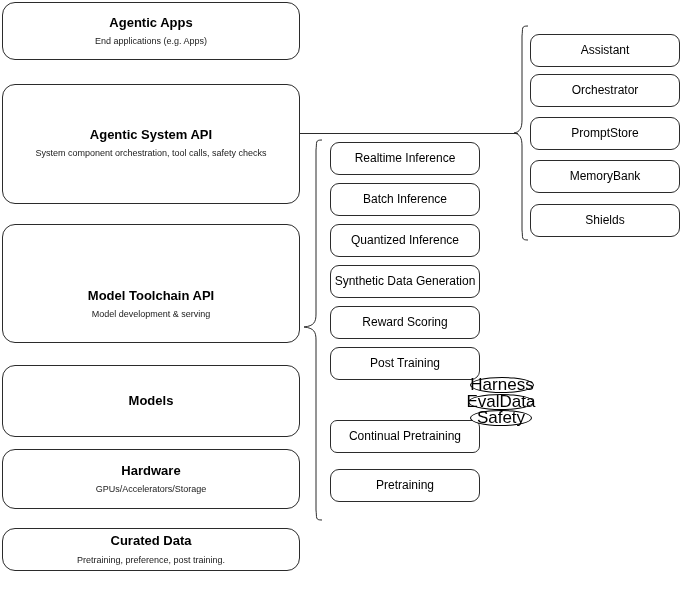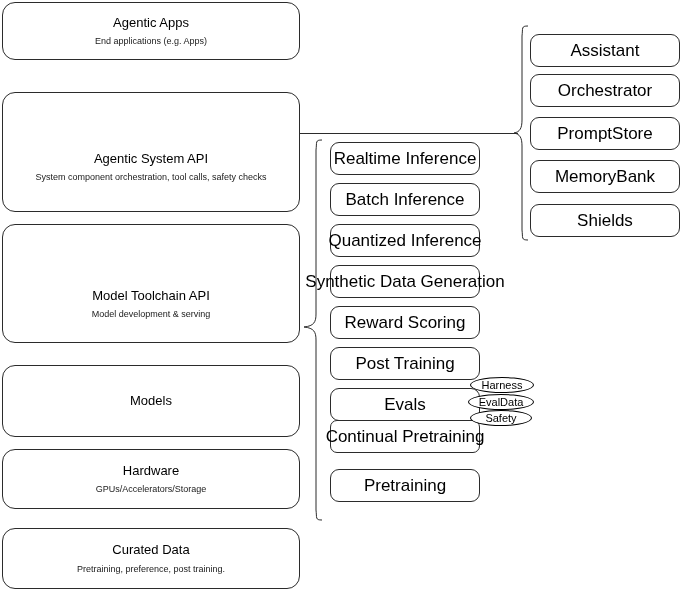--- a/index.html
+++ b/index.html
@@ -37,20 +37,21 @@
   
   .layer {
     left: 2px;
     width: 298px;
     border-radius: 13px;
   }
   .layer .title {
     font-size: 13px;
     color: #000;
     white-space: nowrap;
+    font-weight: bold;
   }
   .layer .subtitle {
     font-size: 9px;
     color: #1a1a1a;
     margin-top: 5px;
     white-space: nowrap;
   }
   
   .layer.tall {
     justify-content: flex-start;
@@ -59,38 +60,38 @@
     display: flex;
     flex-direction: column;
     align-items: center;
   }
 
   
   .chip {
     width: 150px;
     height: 33px;
     border-radius: 9px;
-    font-size: 17px;
+    font-size: 12px;
     white-space: nowrap;
   }
   .chip.mid  { left: 330px; }
   .chip.right{ left: 530px; }
 
   
   .badge {
     position: absolute;
     box-sizing: border-box;
     background: #ffffff;
     border: 1px solid #000000;
     border-radius: 50% / 50%;
     height: 16px;
     display: flex;
     align-items: center;
     justify-content: center;
-    font-size: 11px;
+    font-size: 17px;
     white-space: nowrap;
     color: #000;
   }
 
   
   .hline {
     position: absolute;
     height: 0;
     border-top: 1px solid #2b2b2b;
   }
@@ -109,21 +110,21 @@
 
 <div id="canvas">
 
   <div class="node layer" style="top:2px; height:58px;">
     <div class="textblock">
       <div class="title">Agentic Apps</div>
       <div class="subtitle">End applications (e.g. Apps)</div>
     </div>
   </div>
 
-  <div class="node layer tall" style="top:92px; height:120px; padding-top:58px;">
+  <div class="node layer tall" style="top:84px; height:120px; padding-top:42px;">
     <div class="textblock">
       <div class="title">Agentic System API</div>
       <div class="subtitle">System component orchestration, tool calls, safety checks</div>
     </div>
   </div>
 
   <div class="node layer tall" style="top:224px; height:119px; padding-top:63px;">
     <div class="textblock">
       <div class="title">Model Toolchain API</div>
       <div class="subtitle">Model development &amp; serving</div>
@@ -136,21 +137,21 @@
     </div>
   </div>
 
   <div class="node layer" style="top:449px; height:60px;">
     <div class="textblock">
       <div class="title">Hardware</div>
       <div class="subtitle">GPUs/Accelerators/Storage</div>
     </div>
   </div>
 
-  <div class="node layer" style="top:528px; height:61px;">
+  <div class="node layer" style="top:528px; height:43px;">
     <div class="textblock">
       <div class="title">Curated Data</div>
       <div class="subtitle">Pretraining, preference, post training.</div>
     </div>
   </div>
 
   <div class="hline" style="left:300px; top:133px; width:218px;"></div>
 
   <svg class="brace" style="left:512px; top:24px;" width="20" height="220" viewBox="0 0 20 220">
     <path d="M16 2 C 9 2, 11 4, 10 12 L10 96 C10 104, 8 108, 2 109 C8 110, 10 114, 10 122 L10 206 C11 214, 9 216, 16 216"></path>
@@ -171,23 +172,20 @@
   </div>
   <div class="node chip mid" style="top:265px;">
     <span>Synthetic Data Generation</span>
   </div>
   <div class="node chip mid" style="top:306px;">
     <span>Reward Scoring</span>
   </div>
   <div class="node chip mid" style="top:347px;">
     <span>Post Training</span>
   </div>
-  <div class="node chip mid" style="top:388px;">
-    <span>Evals</span>
-  </div>
   <div class="node chip mid" style="top:420px;border-radius:7px;">
     <span>Continual Pretraining</span>
   </div>
   <div class="node chip mid" style="top:469px;">
     <span>Pretraining</span>
   </div>
 
   <div class="badge" style="left:470px; top:377px; width:64px;">
     <span>Harness</span>
   </div>

